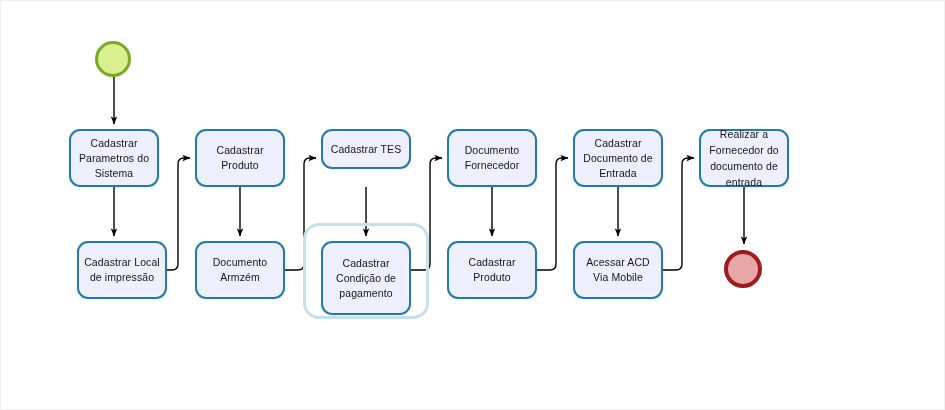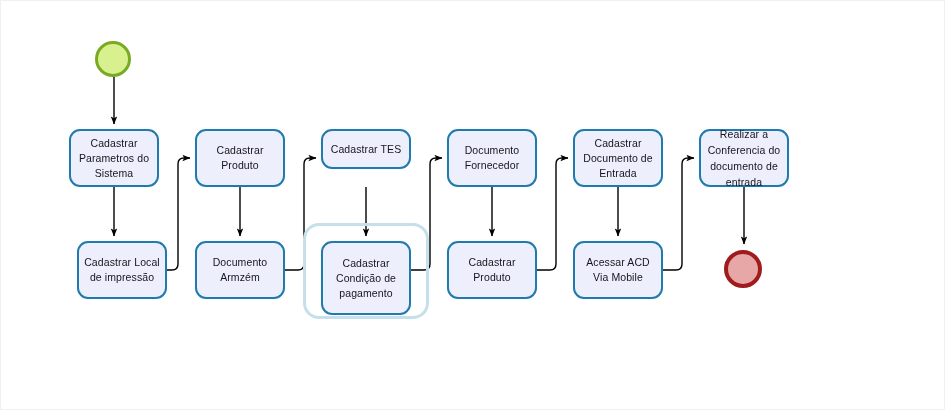--- a/index.html
+++ b/index.html
@@ -154,16 +154,16 @@
 
   <div class="node" style="left:572px; top:128px; width:90px; height:58px;align-items:center;">
     <span>Cadastrar Documento de Entrada</span>
   </div>
 
   <div class="node" style="left:572px; top:240px; width:90px; height:58px;justify-content:flex-end;">
     <span>Acessar ACD Via Mobile</span>
   </div>
 
   <div class="node overflow" style="left:698px; top:128px; width:90px; height:58px;">
-    <span>Realizar a Conferencia do documento de entrada</span>
+    <span>Realizar a Fornecedor do documento de entrada</span>
   </div>
 
 </div>
 
 </body></html>

